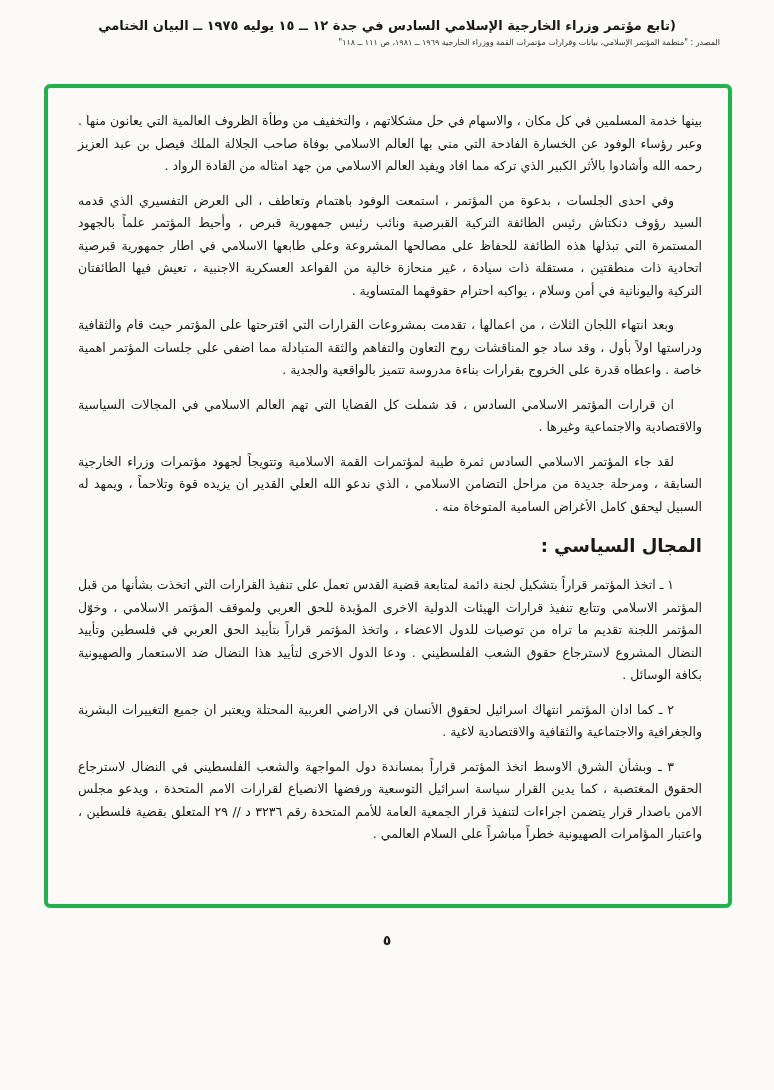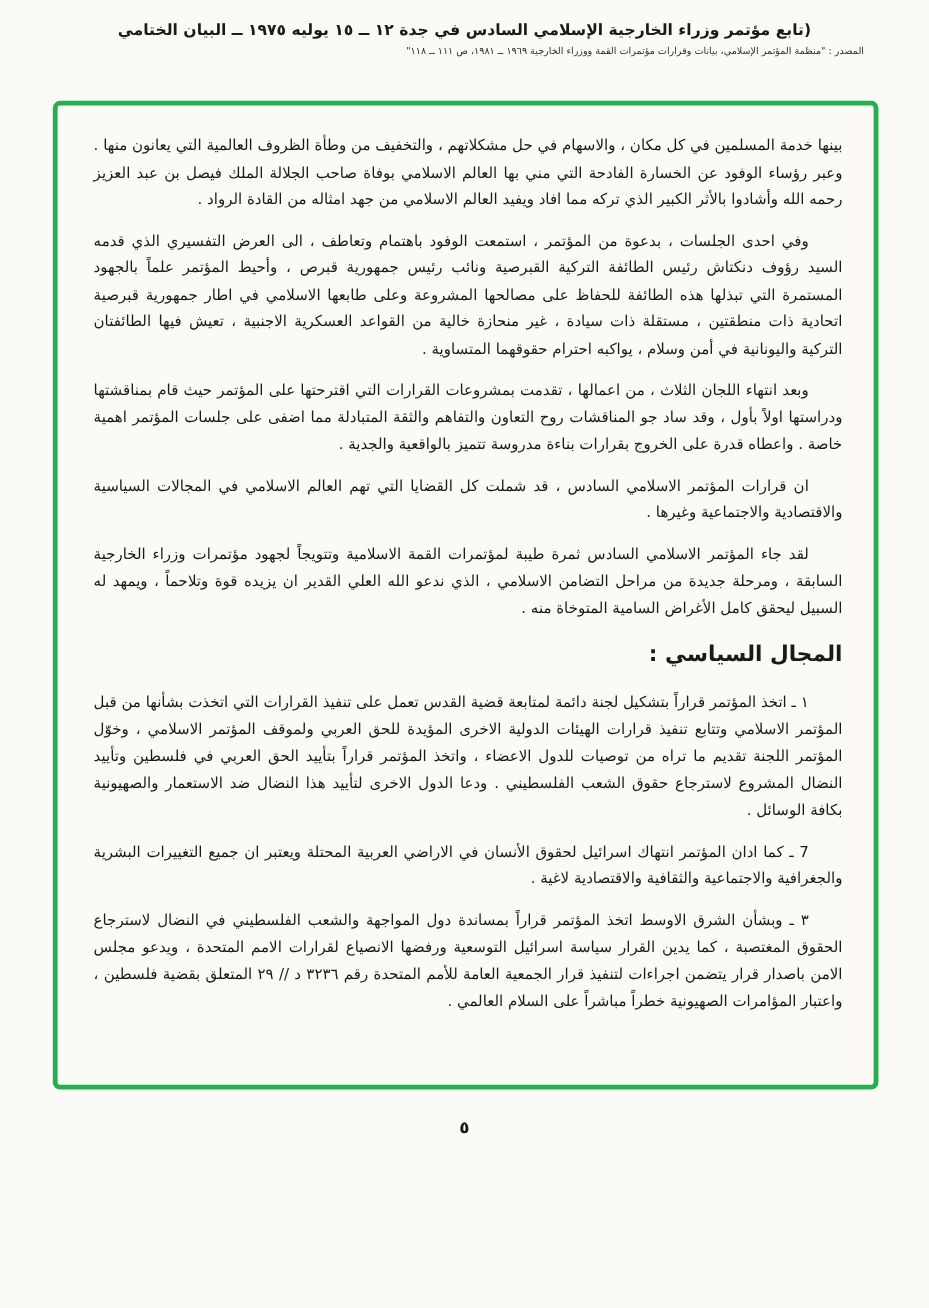--- a/index.html
+++ b/index.html
@@ -84,31 +84,31 @@
     <div class="source-line">المصدر : "منظمة المؤتمر الإسلامي، بيانات وقرارات مؤتمرات القمة ووزراء الخارجية ١٩٦٩ ــ ١٩٨١، ص ١١١ ــ ١١٨"</div>
   </div>
 
   <div class="green-box" style="border-color: rgb(34, 177, 76);">
     <div class="content">
 
       <p class="para">بينها خدمة المسلمين في كل مكان ، والاسهام في حل مشكلاتهم ، والتخفيف من وطأة الظروف العالمية التي يعانون منها . وعبر رؤساء الوفود عن الخسارة الفادحة التي مني بها العالم الاسلامي بوفاة صاحب الجلالة الملك فيصل بن عبد العزيز رحمه الله وأشادوا بالأثر الكبير الذي تركه مما افاد ويفيد العالم الاسلامي من جهد امثاله من القادة الرواد .</p>
 
       <p class="para indent">وفي احدى الجلسات ، بدعوة من المؤتمر ، استمعت الوفود باهتمام وتعاطف ، الى العرض التفسيري الذي قدمه السيد رؤوف دنكتاش رئيس الطائفة التركية القبرصية ونائب رئيس جمهورية قبرص ، وأحيط المؤتمر علماً بالجهود المستمرة التي تبذلها هذه الطائفة للحفاظ على مصالحها المشروعة وعلى طابعها الاسلامي في اطار جمهورية قبرصية اتحادية ذات منطقتين ، مستقلة ذات سيادة ، غير منحازة خالية من القواعد العسكرية الاجنبية ، تعيش فيها الطائفتان التركية واليونانية في أمن وسلام ، يواكبه احترام حقوقهما المتساوية .</p>
 
-      <p class="para indent">وبعد انتهاء اللجان الثلاث ، من اعمالها ، تقدمت بمشروعات القرارات التي اقترحتها على المؤتمر حيث قام بمناقشتها ودراستها اولاً بأول ، وقد ساد جو المناقشات روح التعاون والتفاهم والثقة المتبادلة مما اضفى على جلسات المؤتمر اهمية خاصة . واعطاه قدرة على الخروج بقرارات بناءة مدروسة تتميز بالواقعية والجدية .</p>
+      <p class="para indent">وبعد انتهاء اللجان الثلاث ، من اعمالها ، تقدمت بمشروعات القرارات التي اقترحتها على المؤتمر حيث قام والثقافية ودراستها اولاً بأول ، وقد ساد جو المناقشات روح التعاون والتفاهم والثقة المتبادلة مما اضفى على جلسات المؤتمر اهمية خاصة . واعطاه قدرة على الخروج بقرارات بناءة مدروسة تتميز بالواقعية والجدية .</p>
 
       <p class="para indent">ان قرارات المؤتمر الاسلامي السادس ، قد شملت كل القضايا التي تهم العالم الاسلامي في المجالات السياسية والاقتصادية والاجتماعية وغيرها .</p>
 
       <p class="para indent">لقد جاء المؤتمر الاسلامي السادس ثمرة طيبة لمؤتمرات القمة الاسلامية وتتويجاً لجهود مؤتمرات وزراء الخارجية السابقة ، ومرحلة جديدة من مراحل التضامن الاسلامي ، الذي ندعو الله العلي القدير ان يزيده قوة وتلاحماً ، ويمهد له السبيل ليحقق كامل الأغراض السامية المتوخاة منه .</p>
 
       <div class="section-heading">المجال السياسي :</div>
 
       <p class="para indent">١ ـ اتخذ المؤتمر قراراً بتشكيل لجنة دائمة لمتابعة قضية القدس تعمل على تنفيذ القرارات التي اتخذت بشأنها من قبل المؤتمر الاسلامي وتتابع تنفيذ قرارات الهيئات الدولية الاخرى المؤيدة للحق العربي ولموقف المؤتمر الاسلامي ، وخوّل المؤتمر اللجنة تقديم ما تراه من توصيات للدول الاعضاء ، واتخذ المؤتمر قراراً بتأييد الحق العربي في فلسطين وتأييد النضال المشروع لاسترجاع حقوق الشعب الفلسطيني . ودعا الدول الاخرى لتأييد هذا النضال ضد الاستعمار والصهيونية بكافة الوسائل .</p>
 
-      <p class="para indent">7 ـ كما ادان المؤتمر انتهاك اسرائيل لحقوق الأنسان في الاراضي العربية المحتلة ويعتبر ان جميع التغييرات البشرية والجغرافية والاجتماعية والثقافية والاقتصادية لاغية .</p>
+      <p class="para indent">٢ ـ كما ادان المؤتمر انتهاك اسرائيل لحقوق الأنسان في الاراضي العربية المحتلة ويعتبر ان جميع التغييرات البشرية والجغرافية والاجتماعية والثقافية والاقتصادية لاغية .</p>
 
 
       <p class="para indent">٣ ـ وبشأن الشرق الاوسط اتخذ المؤتمر قراراً بمساندة دول المواجهة والشعب الفلسطيني في النضال لاسترجاع الحقوق المغتصبة ، كما يدين القرار سياسة اسرائيل التوسعية ورفضها الانصياع لقرارات الامم المتحدة ، ويدعو مجلس الامن باصدار قرار يتضمن اجراءات لتنفيذ قرار الجمعية العامة للأمم المتحدة رقم ٣٢٣٦ د // ٢٩ المتعلق بقضية فلسطين ، واعتبار المؤامرات الصهيونية خطراً مباشراً على السلام العالمي .</p>
 
     </div>
   </div>
 
   <div class="page-number">٥</div>
 
 </div>

